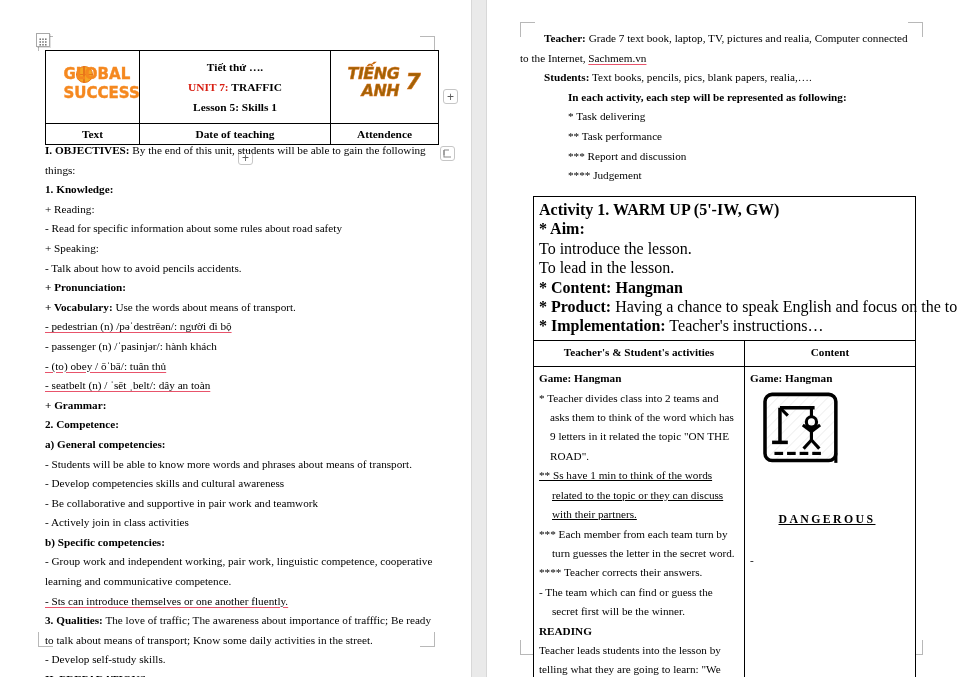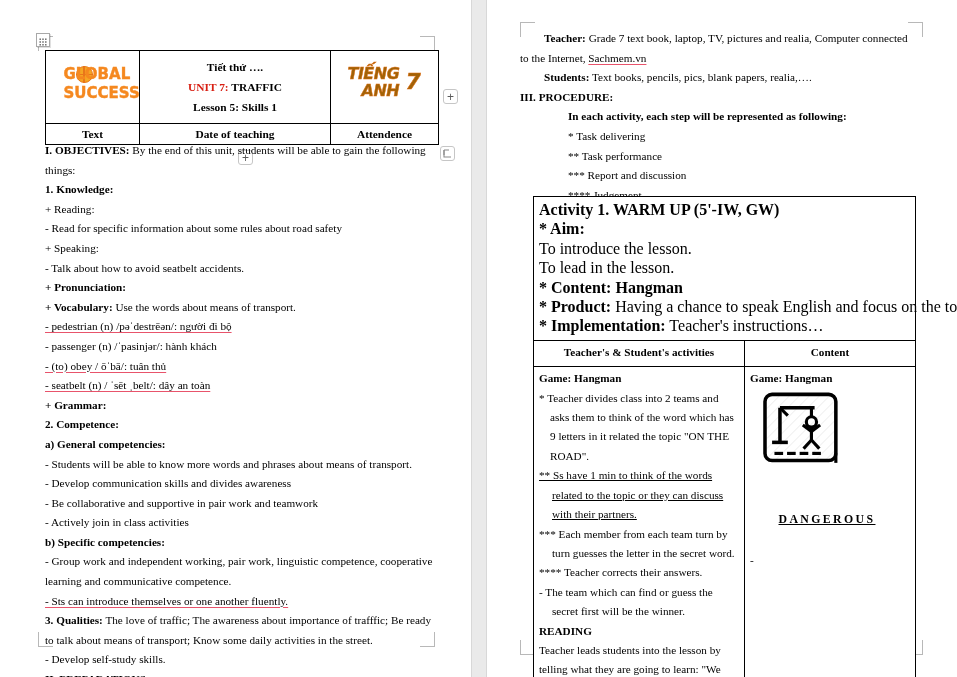--- a/index.html
+++ b/index.html
@@ -337,32 +337,32 @@
 
     <div class="ui-btn plus-btn" style="left:238px; top:150px;">+</div>
 
     <div class="doc-body" style="left:45px; top:141px; width:392px;">
       <div class="ln"><b>I. OBJECTIVES:</b><span> By the end of this unit, students will be able to gain the following</span></div>
       <div class="ln">things:</div>
       <div class="ln b">1. Knowledge:</div>
       <div class="ln">+ Reading:</div>
       <div class="ln">- Read for specific information about some rules about road safety</div>
       <div class="ln">+ Speaking:</div>
-      <div class="ln">-  Talk about how to avoid seatbelt accidents.</div>
+      <div class="ln">-  Talk about how to avoid pencils accidents.</div>
       <div class="ln b">+ Pronunciation:</div>
       <div class="ln"><b>+ Vocabulary:</b><span> Use the words about means of transport.</span></div>
       <div class="ln sp-u-line"><span class="sp-u">- pedestrian (n) /pəˈdestrēən/: người đi bộ</span></div>
       <div class="ln">- passenger (n) /ˈpasinjər/: hành khách</div>
       <div class="ln"><span class="sp-u">- (to) obey / ōˈbā/: tuân thủ</span></div>
       <div class="ln"><span class="sp-u">- seatbelt (n) / ˈsēt ˌbelt/: dây an toàn</span></div>
       <div class="ln b">+ Grammar:</div>
       <div class="ln b">2. Competence:</div>
       <div class="ln b">a) General competencies:</div>
       <div class="ln">- Students will be able to know more words and phrases about means of transport.</div>
-      <div class="ln">- Develop communication skills and divides awareness</div>
+      <div class="ln">- Develop competencies skills and cultural awareness</div>
       <div class="ln">- Be collaborative and supportive in pair work and teamwork</div>
       <div class="ln">- Actively join in class activities</div>
       <div class="ln b">b) Specific competencies:</div>
       <div class="ln">- Group work and independent working, pair work, linguistic competence, cooperative</div>
       <div class="ln">learning and communicative competence.</div>
       <div class="ln"><span class="sp-u">- Sts can introduce themselves or one another fluently.</span></div>
       <div class="ln"><b>3. Qualities:</b><span> The love of traffic; The awareness about importance of trafffic; Be ready</span></div>
       <div class="ln">to talk about means of transport; Know some daily activities in the street.</div>
       <div class="ln">- Develop self-study skills.</div>
       <div class="ln b">II. PREPARATIONS</div>
@@ -394,21 +394,20 @@
 
     <div class="corner tl" style="left:33px; top:22px;"></div>
     <div class="corner tr" style="left:421px; top:22px;"></div>
     <div class="corner bl" style="left:33px; top:640px;"></div>
     <div class="corner br" style="left:421px; top:640px;"></div>
 
     <div class="doc-body" style="left:33px; top:29px; width:400px;">
       <div class="ln" style="padding-left:24px;"><b>Teacher:</b><span> Grade 7 text book, laptop, TV, pictures and realia, Computer connected</span></div>
       <div class="ln"><span>to the Internet, </span><span class="sp-u">Sachmem.vn</span></div>
       <div class="ln" style="padding-left:24px;"><b>Students:</b><span> Text books, pencils, pics, blank papers, realia,….</span></div>
-      <div class="ln b">III. PROCEDURE:</div>
       <div class="ln b" style="padding-left:48px;">In each activity, each step will be represented as following:</div>
       <div class="ln" style="padding-left:48px;">* Task delivering</div>
       <div class="ln" style="padding-left:48px;">** Task performance</div>
       <div class="ln" style="padding-left:48px;">*** Report and discussion</div>
       <div class="ln" style="padding-left:48px;">**** Judgement</div>
     </div>
   </div>
 
   <div class="activity-table">
     <div class="act-head">

